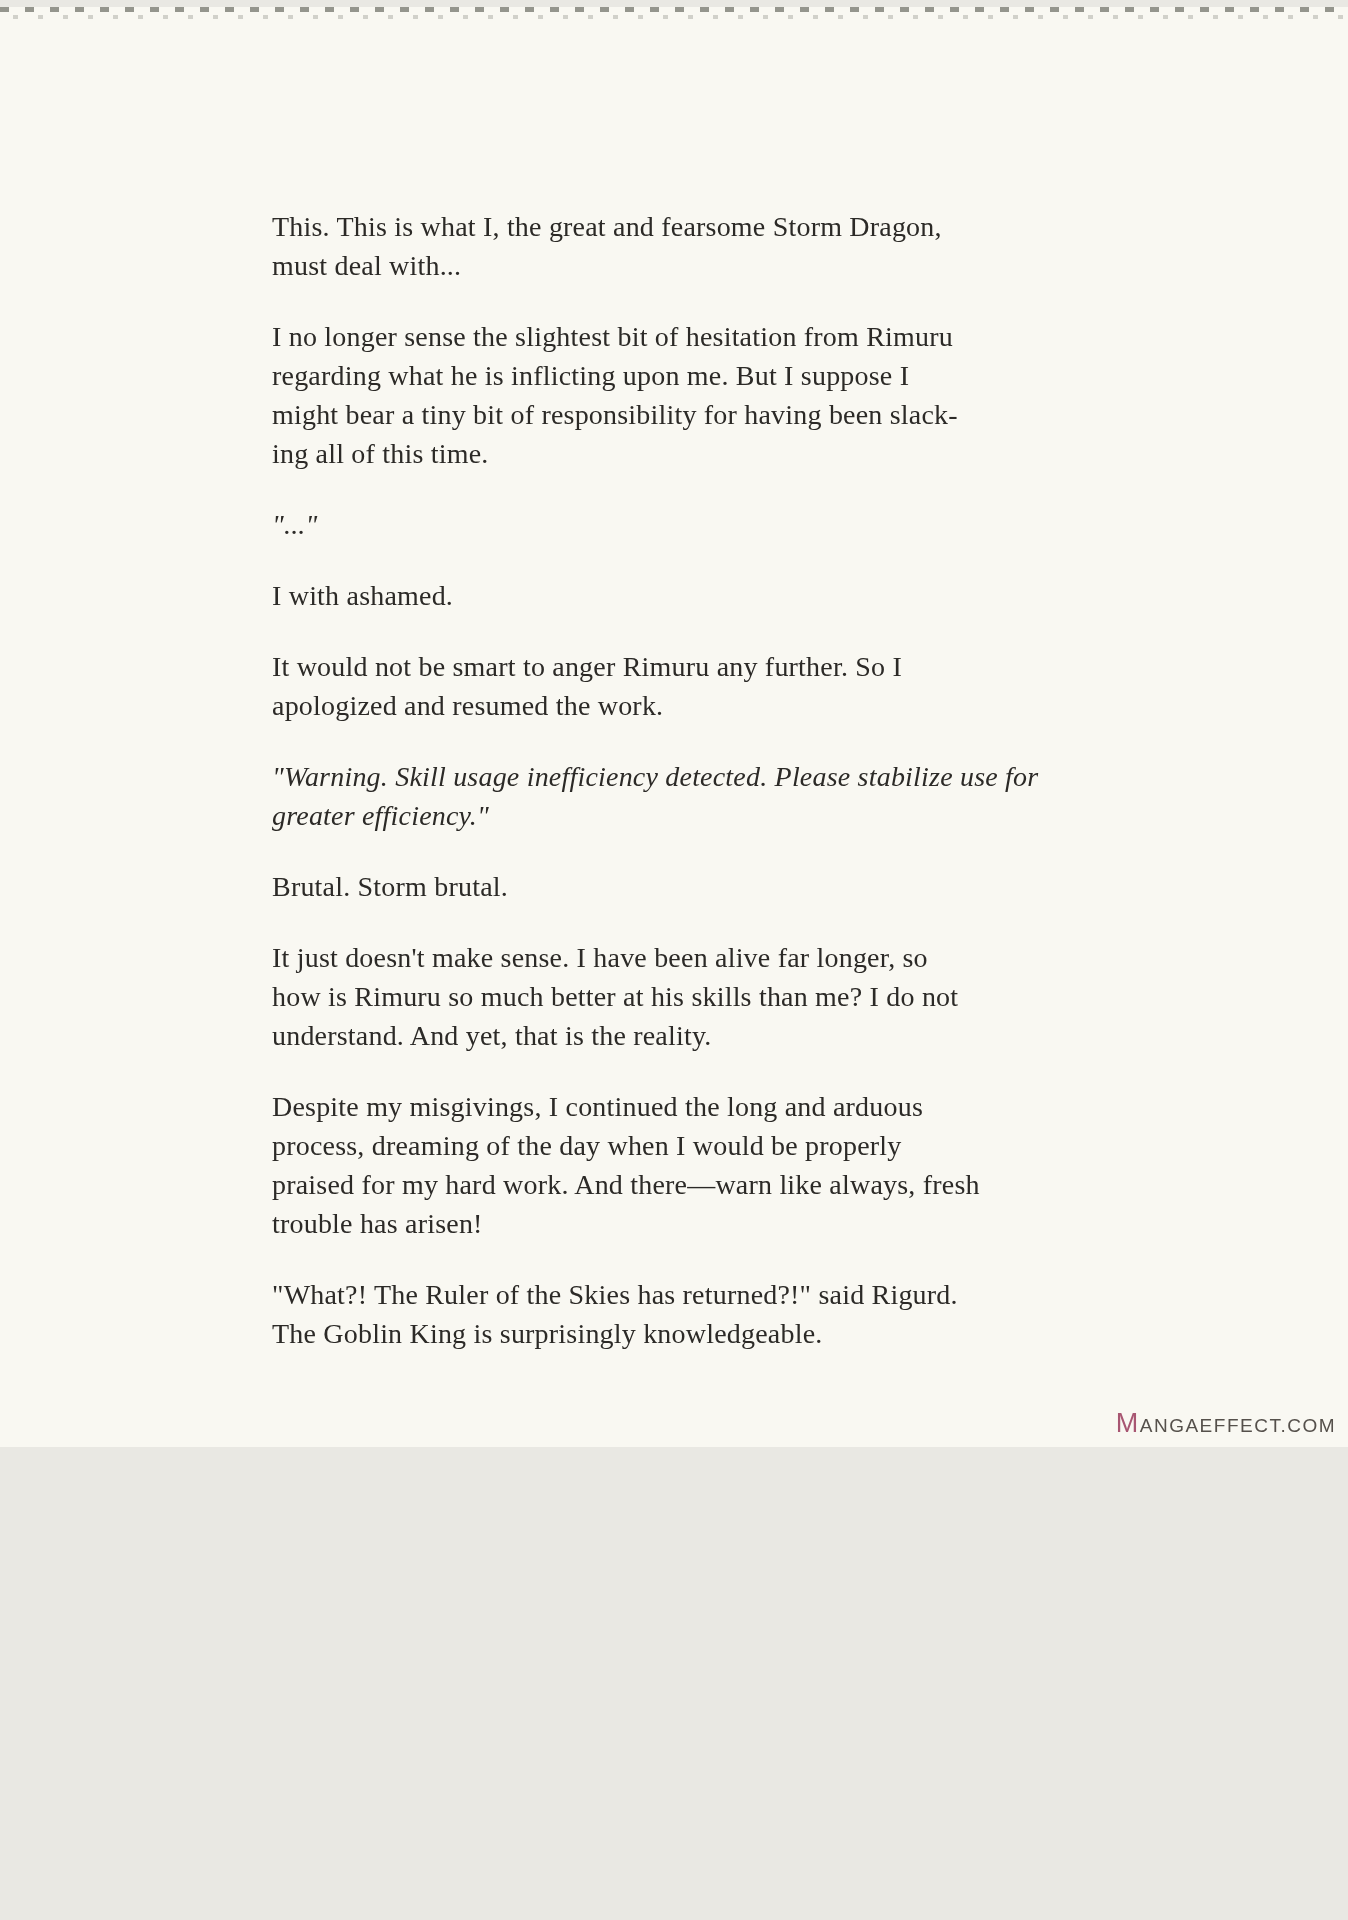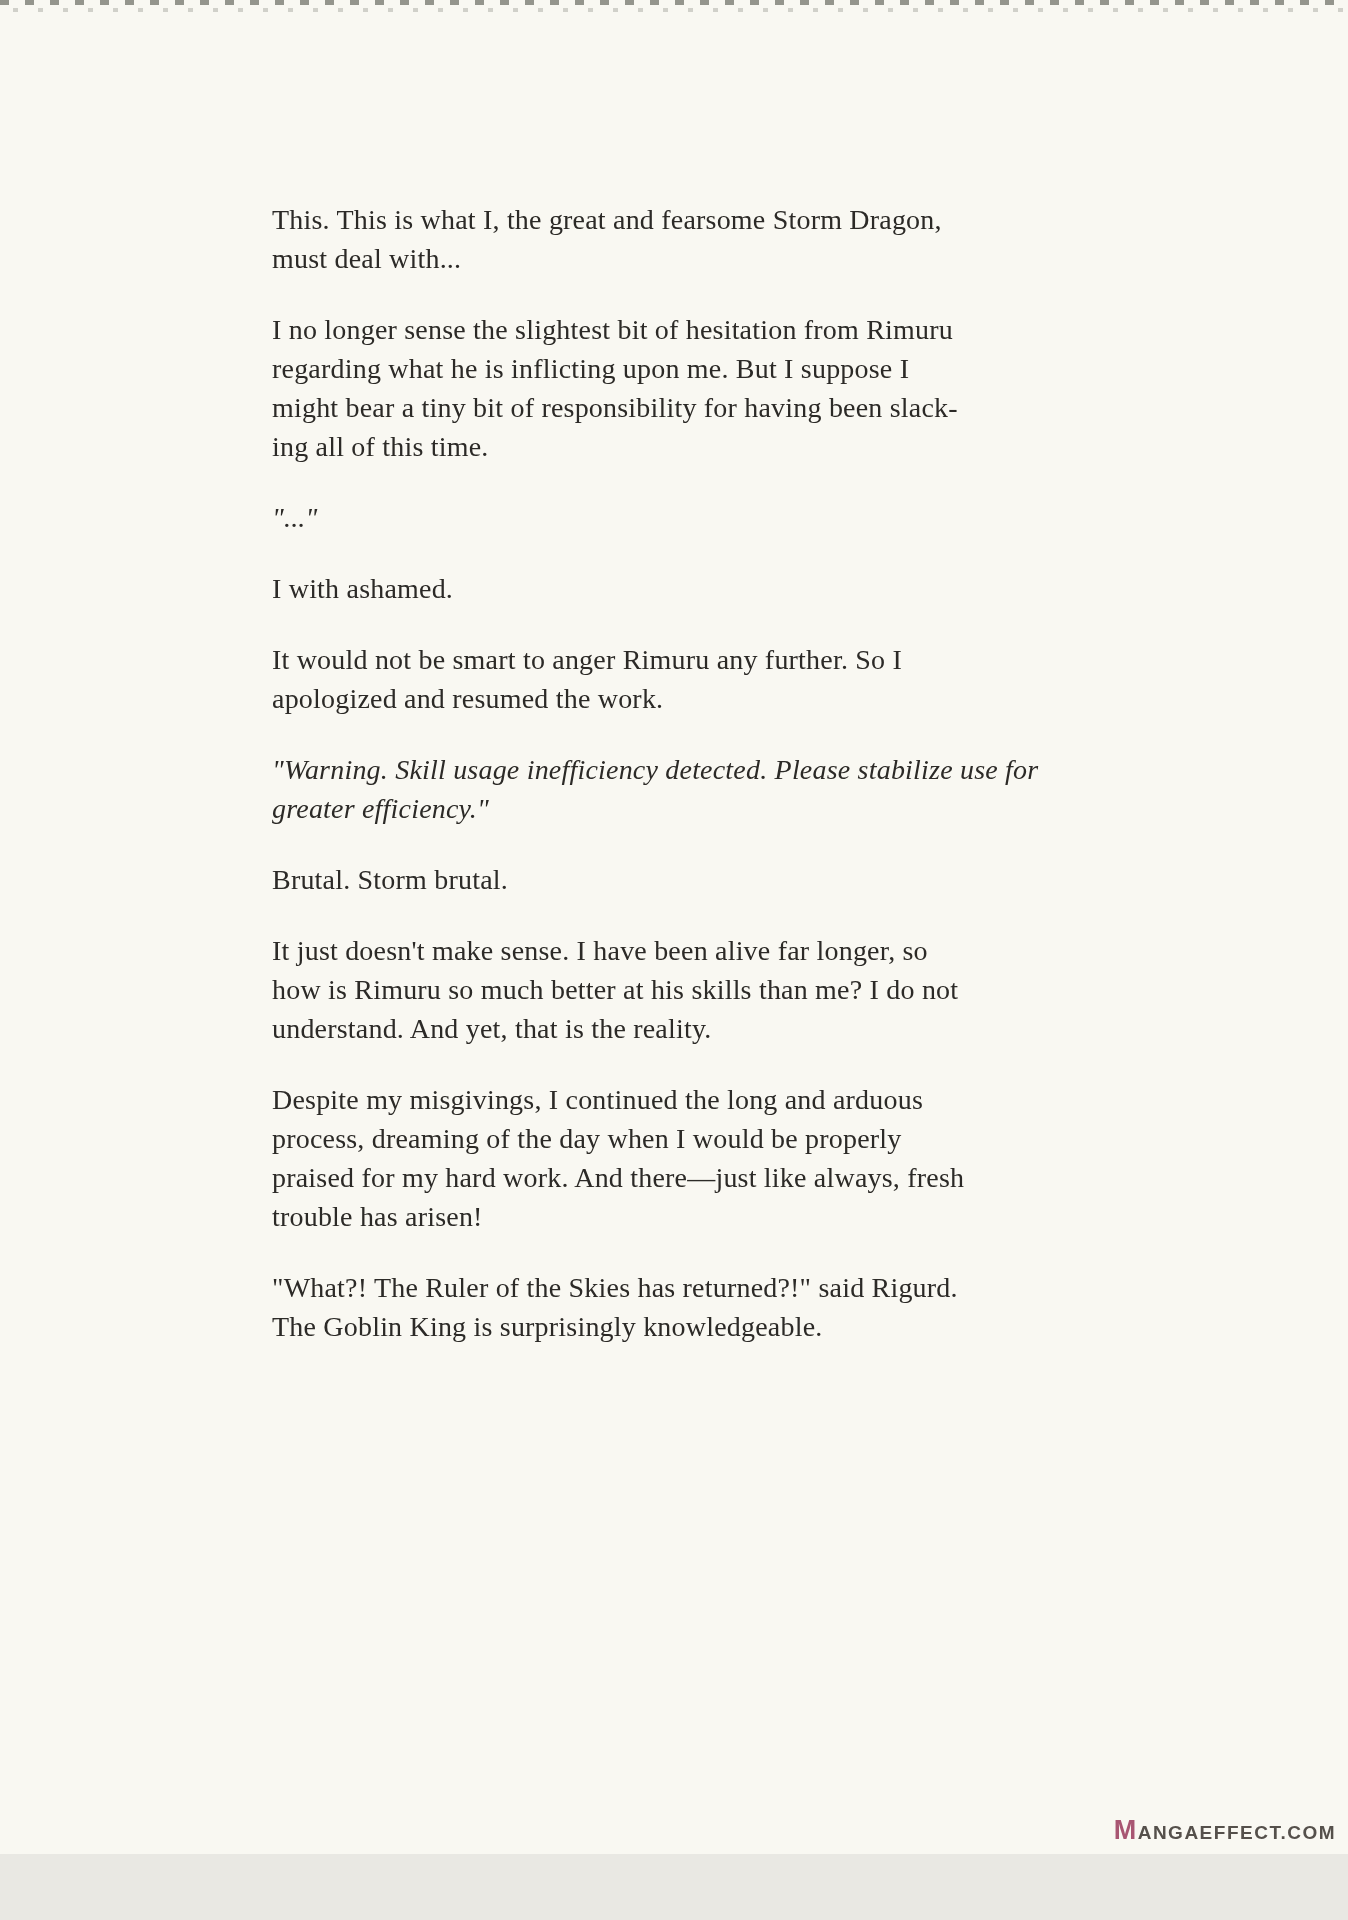--- a/index.html
+++ b/index.html
@@ -5,22 +5,22 @@
   html, body {
     margin: 0;
     padding: 0;
   }
   body {
     background: #e9e8e3;
   }
   .page {
     position: relative;
     width: 1348px;
-    height: 1854px;
-    margin: 0 auto;
+    height: 1440px;
+    margin: 7px auto;
     background: #f9f8f2;
     overflow: hidden;
     font-family: "Liberation Serif", serif;
     color: #2c2a27;
   }
   
   .scan-edge {
     position: absolute;
     top: 0;
     left: 0;
@@ -48,21 +48,21 @@
     white-space: pre;          
   }
   .para.italic {
     font-style: italic;
   }
   .watermark {
     position: absolute;
     right: 12px;
     bottom: 10px;
     font-family: "Liberation Sans", sans-serif;
-    font-weight: bold;
+    font-weight: normal;
     letter-spacing: 1.5px;
     line-height: 1;
     white-space: nowrap;
   }
   .wm-initial {
     font-size: 27px;
   }
   .wm-rest {
     font-size: 19px;
   }
@@ -85,20 +85,20 @@
     <p class="para">It would not be smart to anger Rimuru any further. So I
 apologized and resumed the work.</p>
     <p class="para italic">"Warning. Skill usage inefficiency detected. Please stabilize use for
 greater efficiency."</p>
     <p class="para">Brutal. Storm brutal.</p>
     <p class="para">It just doesn't make sense. I have been alive far longer, so
 how is Rimuru so much better at his skills than me? I do not
 understand. And yet, that is the reality.</p>
     <p class="para">Despite my misgivings, I continued the long and arduous
 process, dreaming of the day when I would be properly
-praised for my hard work. And there—just like always, fresh
+praised for my hard work. And there—warn like always, fresh
 trouble has arisen!</p>
     <p class="para">"What?! The Ruler of the Skies has returned?!" said Rigurd.
 The Goblin King is surprisingly knowledgeable.</p>
   </main>
 
   <div class="watermark"><span class="wm-initial" style="color: rgb(168, 86, 114);">M</span><span class="wm-rest" style="color: rgb(85, 80, 75);">ANGAEFFECT.COM</span></div>
 </div>
 
 </body></html>

